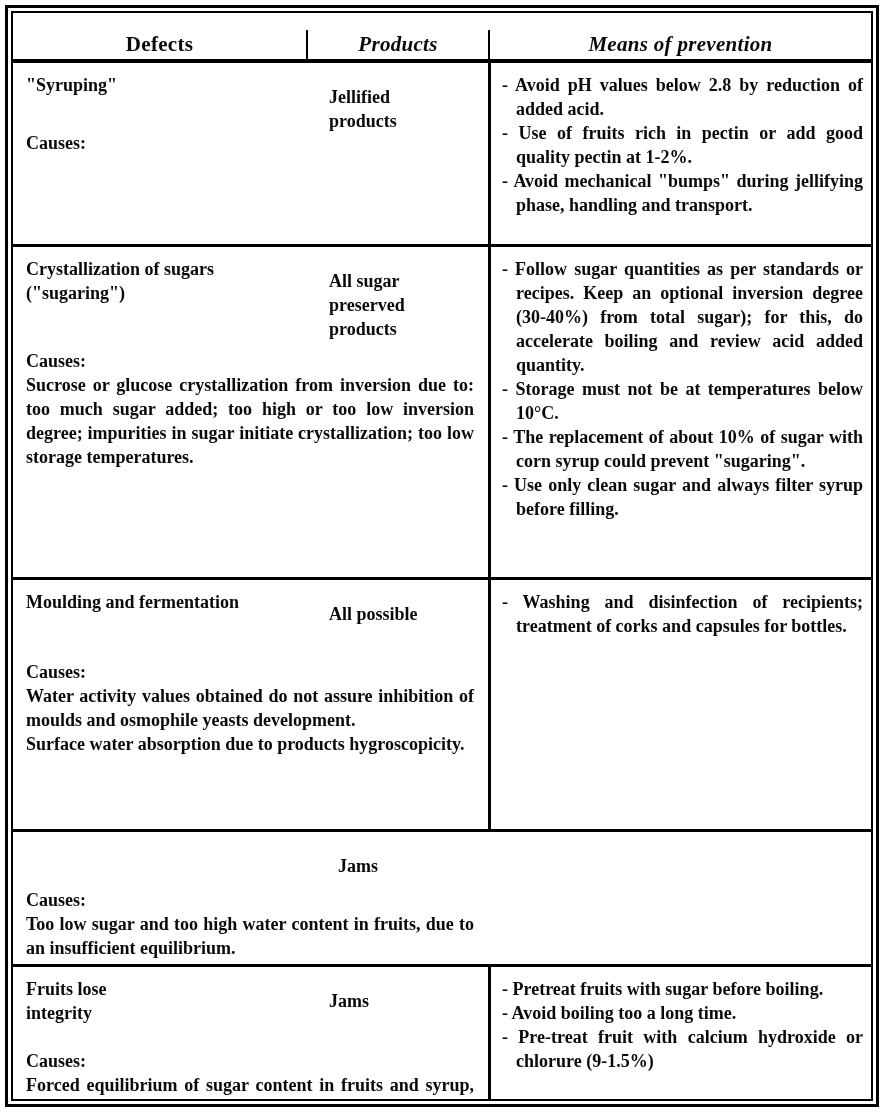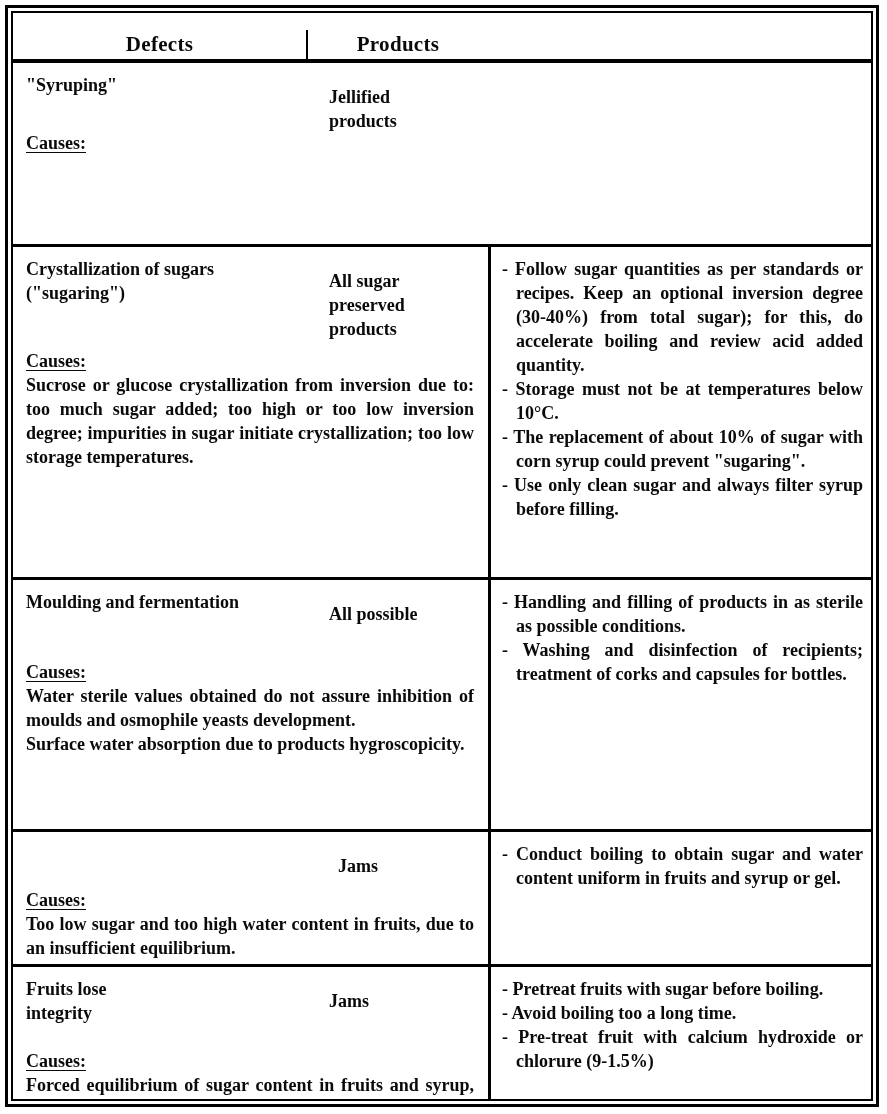--- a/index.html
+++ b/index.html
@@ -28,21 +28,21 @@
   .header {
     display: grid;
     grid-template-columns: 293px 182px 1fr;
     height: 50px;
     border-bottom: 4px solid #000;
   }
   .hcell {
     display: flex; align-items: center; justify-content: center;
     font-size: 21px; letter-spacing: .3px; margin-top: 17px;
   }
-  .hcell + .hcell { border-left: 2px solid #000; }
+  .hcell + .hcell { border-left: 2px solid #000; font-style: italic; }
   
   .row {
     display: grid;
     grid-template-columns: 475px 1fr;
     border-bottom: 3px solid #000;
     overflow: hidden;
   }
   .row:last-child { border-bottom: none; }
   .r1 { height: 184px; }
   .r2 { height: 333px; }
@@ -56,48 +56,54 @@
   .top { position: relative; }
   .defect { max-width: 215px; }
   .r5 .defect { max-width: 112px; }
   .product { position: absolute; left: 303px; top: 12px; width: 122px; }
   .r4 .product { left: 312px; }
   .top.t1 { height: 58px; }
   .top.t2 { height: 92px; }
   .top.t3 { height: 70px; }
   .top.t4 { height: 46px; }
   .top.t5 { height: 72px; }
-  .causes-label { text-decoration: underline; text-underline-offset: 3px; }
+  .causes-label { text-underline-offset: 3px; }
   .causes-text { text-align: justify; white-space: pre-line; }
   
   .prev-item {
     padding-left: 14px;
     text-indent: -14px;
     text-align: justify;
   }
   .prev-item.no-hang { padding-left: 0; text-indent: 0; }
 </style>
 </head>
 <body>
 
 <div class="outer">
   <div class="inner">
 
     <div class="header">
       <div class="hcell">Defects</div>
       <div class="hcell">Products</div>
+      <div class="hcell">Means of prevention</div>
     </div>
 
     <div class="row r1">
       <div class="cell left">
         <div class="top t1">
           <div class="defect">"Syruping"</div>
           <div class="product">Jellified products</div>
         </div>
         <div class="causes-label">Causes:</div>
+      </div>
+      <div class="cell right">
+        <div class="prev-item">- Avoid pH values below 2.8 by reduction of added acid.</div>
+        <div class="prev-item">- Use of fruits rich in pectin or add good quality pectin at 1-2%.</div>
+        <div class="prev-item">- Avoid mechanical "bumps" during jellifying phase, handling and transport.</div>
       </div>
     </div>
 
     <div class="row r2">
       <div class="cell left">
         <div class="top t2">
           <div class="defect">Crystallization of sugars ("sugaring")</div>
           <div class="product">All sugar preserved products</div>
         </div>
         <div class="causes-label">Causes:</div>
@@ -111,40 +117,36 @@
       </div>
     </div>
 
     <div class="row r3">
       <div class="cell left">
         <div class="top t3">
           <div class="defect">Moulding and fermentation</div>
           <div class="product">All possible</div>
         </div>
         <div class="causes-label">Causes:</div>
-        <div class="causes-text">Water sterile values obtained do not assure inhibition of moulds and osmophile yeasts development.
+        <div class="causes-text">Water activity values obtained do not assure inhibition of moulds and osmophile yeasts development.
 Surface water absorption due to products hygroscopicity.</div>
       </div>
       <div class="cell right">
-        <div class="prev-item">- Handling and filling of products in as sterile as possible conditions.</div>
         <div class="prev-item">- Washing and disinfection of recipients; treatment of corks and capsules for bottles.</div>
       </div>
     </div>
 
     <div class="row r4">
       <div class="cell left">
         <div class="top t4">
           <div class="defect"></div>
           <div class="product">Jams</div>
         </div>
         <div class="causes-label">Causes:</div>
         <div class="causes-text">Too low sugar and too high water content in fruits, due to an insufficient equilibrium.</div>
-      </div>
-      <div class="cell right">
-        <div class="prev-item">- Conduct boiling to obtain sugar and water content uniform in fruits and syrup or gel.</div>
       </div>
     </div>
 
     <div class="row r5">
       <div class="cell left">
         <div class="top t5">
           <div class="defect">Fruits lose integrity</div>
           <div class="product">Jams</div>
         </div>
         <div class="causes-label">Causes:</div>

